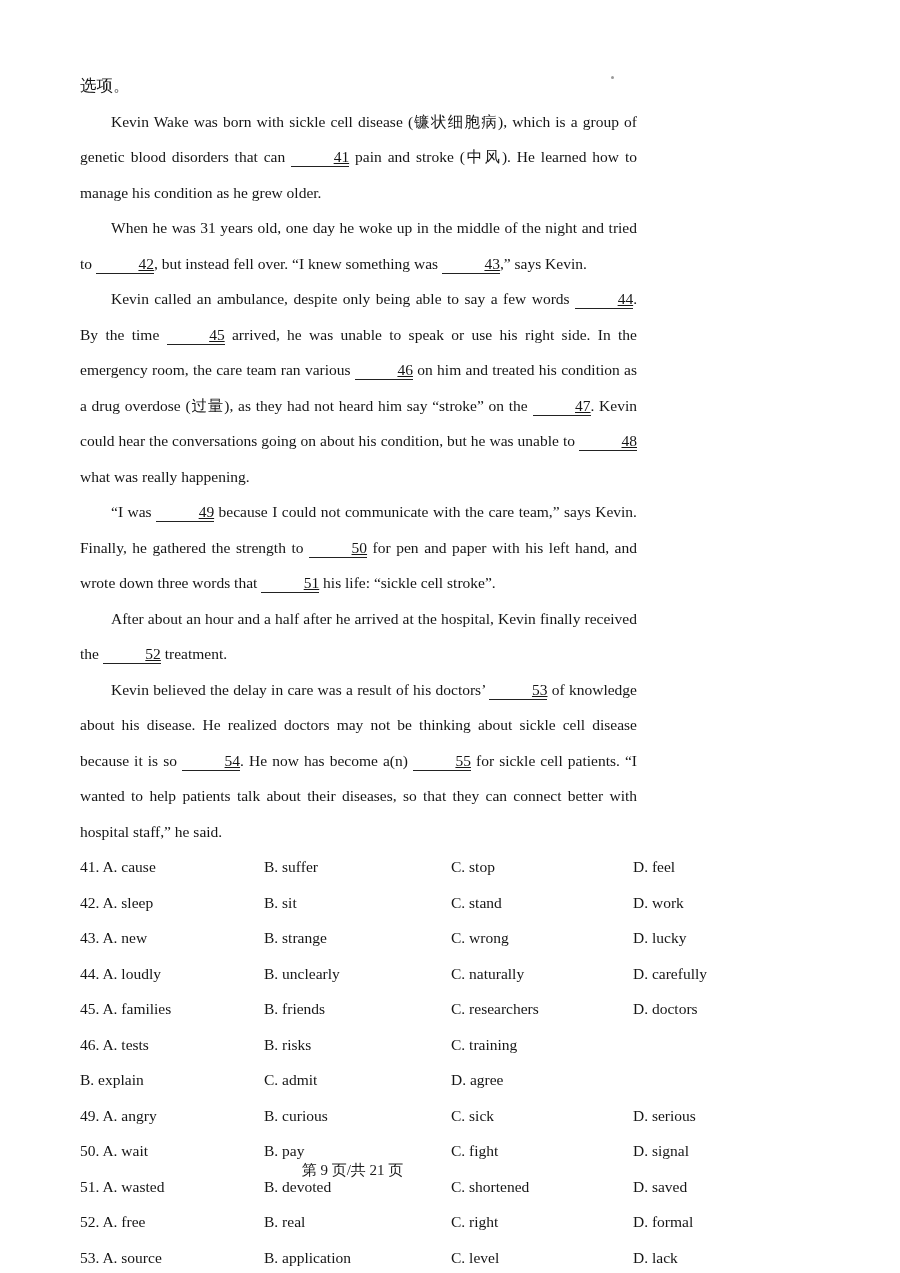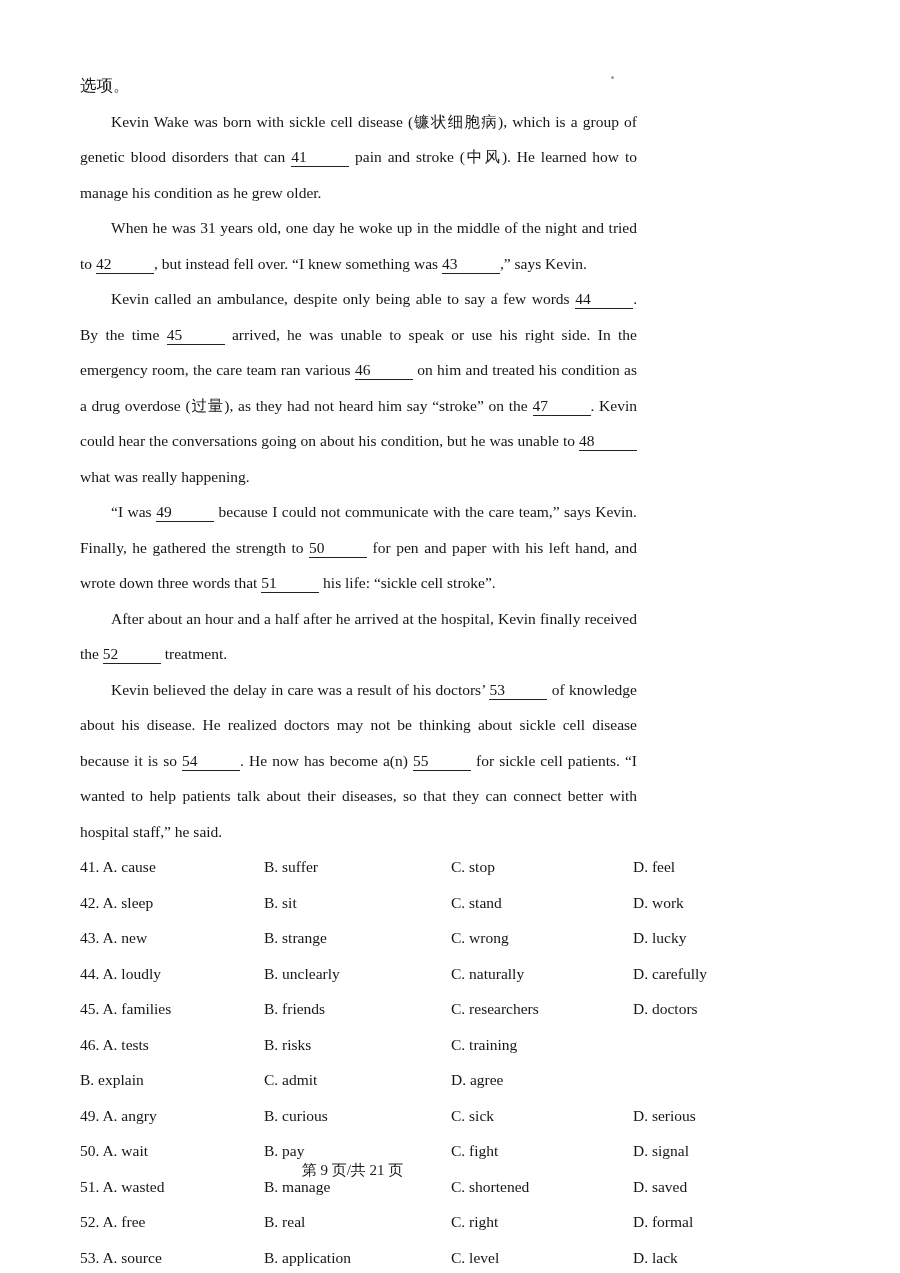--- a/index.html
+++ b/index.html
@@ -31,25 +31,26 @@
   .para {
     margin: 0;
     font-size: 15.5px;
     line-height: 35.5px;
     text-align: justify;
     text-indent: 31px;
   }
   .blank {
     display: inline-block;
     min-width: 58px;
-    text-align: left;
+    text-align: right;
     text-indent: 0;
     line-height: 19px;
     border-bottom: 1.4px solid #222;
     font-size: 15.5px;
+    text-decoration: underline;
   }
   .opt-row {
     display: grid;
     grid-template-columns: 184px 187px 182px 1fr;
     font-size: 15.5px;
     line-height: 35.5px;
   }
   .opt-cell {
     white-space: nowrap;
   }
@@ -136,21 +137,21 @@
           <div class="opt-cell">D. serious</div>
         </div>
         <div class="opt-row">
           <div class="opt-cell">50. A. wait</div>
           <div class="opt-cell">B. pay</div>
           <div class="opt-cell">C. fight</div>
           <div class="opt-cell">D. signal</div>
         </div>
         <div class="opt-row">
           <div class="opt-cell">51. A. wasted</div>
-          <div class="opt-cell">B. manage</div>
+          <div class="opt-cell">B. devoted</div>
           <div class="opt-cell">C. shortened</div>
           <div class="opt-cell">D. saved</div>
         </div>
         <div class="opt-row">
           <div class="opt-cell">52. A. free</div>
           <div class="opt-cell">B. real</div>
           <div class="opt-cell">C. right</div>
           <div class="opt-cell">D. formal</div>
         </div>
         <div class="opt-row">

